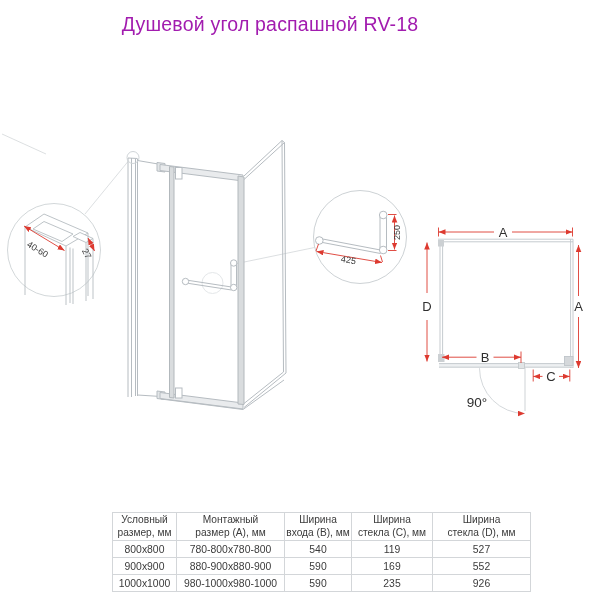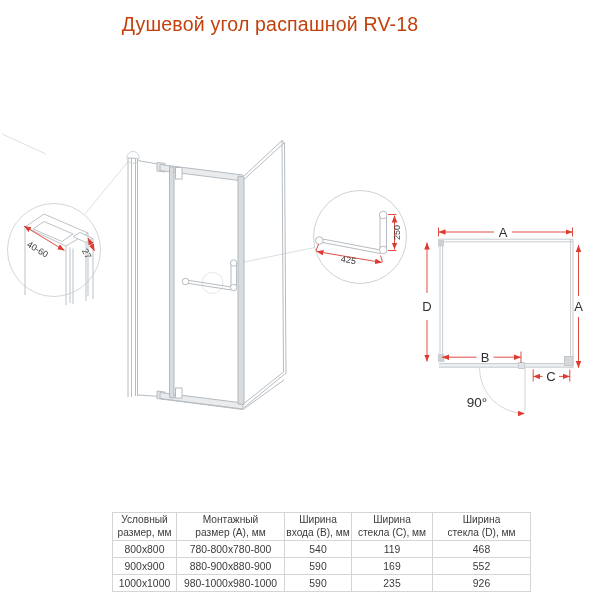--- a/index.html
+++ b/index.html
@@ -1,19 +1,19 @@
 <!DOCTYPE html>
 <html><head>
 <meta charset="utf-8">
 <style>
   html,body{margin:0;padding:0;background:#fff;}
   #stage{position:relative;width:600px;height:600px;background:#ffffff;overflow:hidden;
          font-family:"Liberation Sans", sans-serif;}
   .title{position:absolute;top:13px;left:0;width:540px;text-align:center;
-         color:#c2410c;font-size:19.5px;line-height:1.18;font-weight:500;letter-spacing:.2px;}
+         color:#a21caf;font-size:19.5px;line-height:1.18;font-weight:500;letter-spacing:.2px;}
   svg{position:absolute;left:0;top:0;}
   svg text{font-family:"Liberation Sans", sans-serif;fill:#303030;}
   .dimtxt{font-size:9px;fill:#3a3a3a;}
   .lettxt{font-size:13px;fill:#2f2f2f;}
   .angtxt{font-size:13.5px;fill:#2f2f2f;}
   .table-wrap{position:absolute;left:100px;top:512px;margin-left:12px;}
   table{border-collapse:collapse;table-layout:fixed;width:418px;
         font-size:10.4px;color:#3b3b3b;}
   th,td{border:1px solid #d3d6d9;text-align:center;vertical-align:middle;
         padding:0;font-weight:400;overflow:hidden;}
@@ -214,21 +214,21 @@
           <th>Ширина
 стекла (D), мм</th>
         </tr>
       </thead>
       <tbody>
         <tr>
           <td>800x800</td>
           <td>780-800x780-800</td>
           <td>540</td>
           <td>119</td>
-          <td>468</td>
+          <td>527</td>
         </tr>
         <tr>
           <td>900x900</td>
           <td>880-900x880-900</td>
           <td>590</td>
           <td>169</td>
           <td>552</td>
         </tr>
         <tr>
           <td>1000x1000</td>

